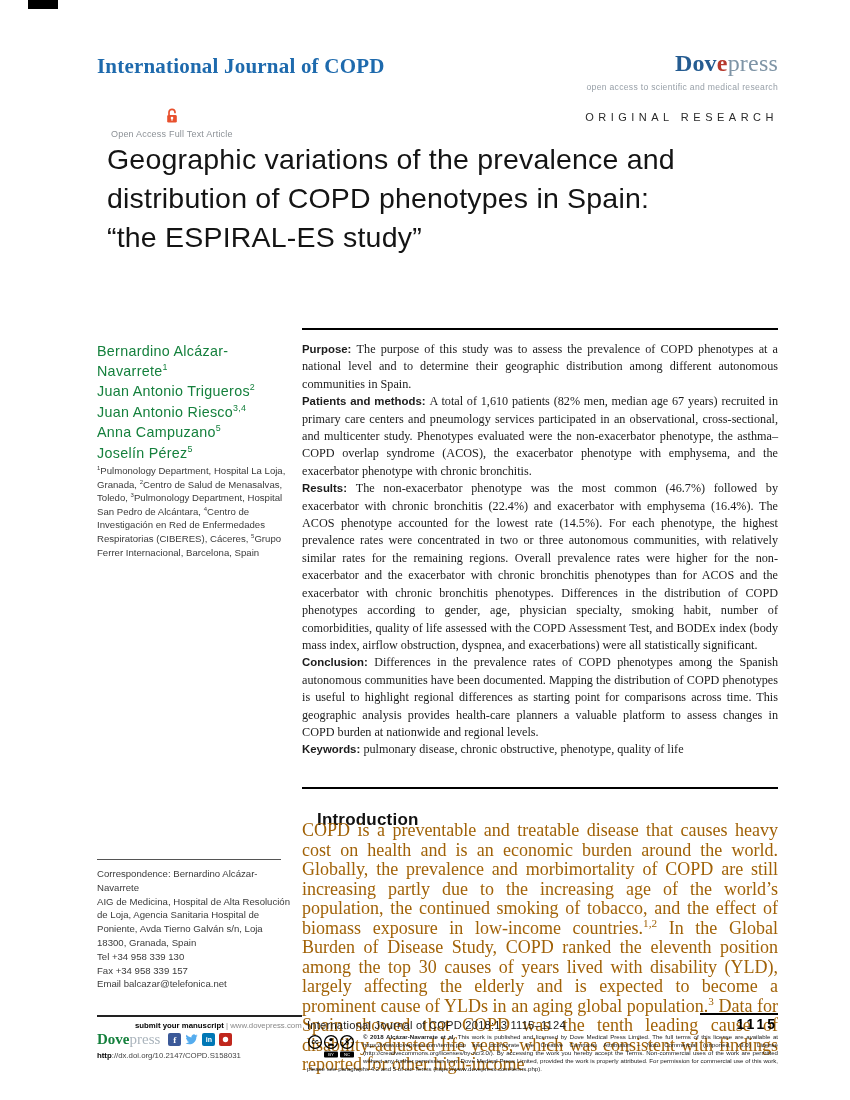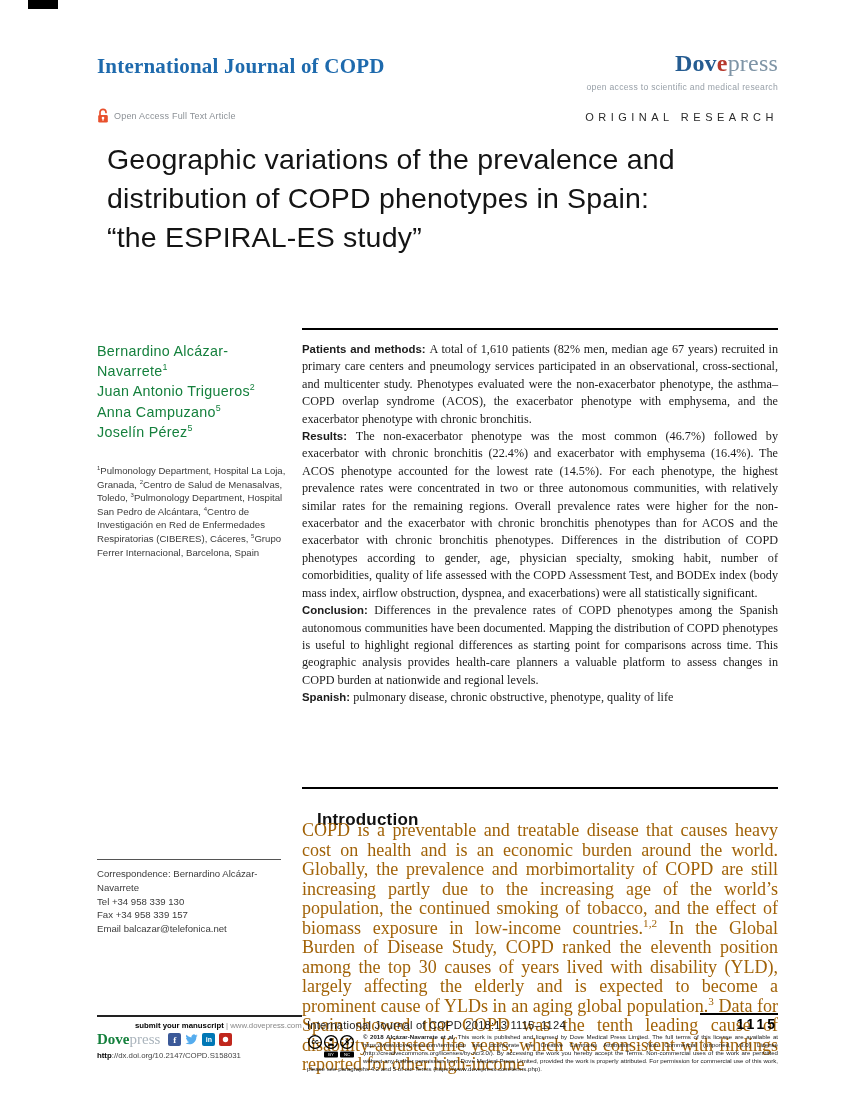--- a/index.html
+++ b/index.html
@@ -7,21 +7,21 @@
         font-family:"Liberation Sans",sans-serif;color:#1b1b1b;overflow:hidden;}
   .regmark{position:absolute;left:28px;top:0;width:30px;height:9px;background:#000;}
 
   
   .journal-title{position:absolute;left:97px;top:54px;font-family:"Liberation Serif",serif;
         font-weight:bold;font-size:21px;color:#1e6aad;letter-spacing:0.2px;}
   .dove-logo{position:absolute;right:72px;top:50px;font-family:"Liberation Serif",serif;
         font-weight:bold;font-size:24px;letter-spacing:0.2px;}
   .dove-d{color:#255c91;margin-top:36px;} .dove-e{color:#b5382c;} .dove-press{color:#7e94a6;font-weight:normal;}
   .tagline{position:absolute;right:72px;top:82px;font-size:8.6px;color:#98a0a8;letter-spacing:0.3px;}
-  .oa-row{position:absolute;left:97px;top:108px;display:flex;align-items:center;gap:5px;}
+  .oa-row{position:absolute;left:111px;top:108px;display:flex;align-items:center;gap:5px;flex-direction:column;}
   .oa-label{font-size:9px;color:#8c9196;letter-spacing:0.2px;}
   .article-type{position:absolute;right:72px;top:111px;font-size:11px;color:#2a2a2a;
         letter-spacing:4.5px;font-weight:500;}
 
   
   .title{position:absolute;left:95px;top:128px;width:670px;margin:12px;font-weight:400;
         font-size:28.5px;line-height:39px;color:#141414;white-space:pre-line;letter-spacing:0.2px;}
 
   
   .authors{position:absolute;left:97px;top:342px;width:195px;font-size:14.3px;line-height:19.5px;
@@ -89,38 +89,41 @@
   </div>
   <div class="article-type">ORIGINAL RESEARCH</div>
 
   <h1 class="title">Geographic variations of the prevalence and
 distribution of COPD phenotypes in Spain:
 “the ESPIRAL-ES study”</h1>
 
   <div class="authors">
       <div class="author">Bernardino Alcázar-Navarrete<sup>1</sup></div>
       <div class="author">Juan Antonio Trigueros<sup>2</sup></div>
+      <div class="author">Juan Antonio Riesco<sup>3,4</sup></div>
       <div class="author">Anna Campuzano<sup>5</sup></div>
       <div class="author">Joselín Pérez<sup>5</sup></div>
     </div>
   <div class="affiliations"><sup>1</sup>Pulmonology Department, Hospital La Loja, Granada, <sup>2</sup>Centro de Salud de Menasalvas, Toledo, <sup>3</sup>Pulmonology Department, Hospital San Pedro de Alcántara, <sup>4</sup>Centro de Investigación en Red de Enfermedades Respiratorias (CIBERES), Cáceres, <sup>5</sup>Grupo Ferrer Internacional, Barcelona, Spain</div>
   <div class="corr-rule"></div>
   <div class="correspondence">
       <div>Correspondence: Bernardino Alcázar-Navarrete</div>
+      <div>AIG de Medicina, Hospital de Alta Resolución de Loja, Agencia Sanitaria Hospital de Poniente, Avda Tierno Galván s/n, Loja 18300, Granada, Spain</div>
       <div>Tel +34 958 339 130</div>
       <div>Fax +34 958 339 157</div>
       <div>Email balcazar@telefonica.net</div>
     </div>
 
   <div class="rule abs-top"></div>
   <div class="abstract">
+      <div class="abs-sec"><span class="abs-label">Purpose: </span>The purpose of this study was to assess the prevalence of COPD phenotypes at a national level and to determine their geographic distribution among different autonomous communities in Spain.</div>
       <div class="abs-sec"><span class="abs-label">Patients and methods: </span>A total of 1,610 patients (82% men, median age 67 years) recruited in primary care centers and pneumology services participated in an observational, cross-sectional, and multicenter study. Phenotypes evaluated were the non-exacerbator phenotype, the asthma–COPD overlap syndrome (ACOS), the exacerbator phenotype with emphysema, and the exacerbator phenotype with chronic bronchitis.</div>
       <div class="abs-sec"><span class="abs-label">Results: </span>The non-exacerbator phenotype was the most common (46.7%) followed by exacerbator with chronic bronchitis (22.4%) and exacerbator with emphysema (16.4%). The ACOS phenotype accounted for the lowest rate (14.5%). For each phenotype, the highest prevalence rates were concentrated in two or three autonomous communities, with relatively similar rates for the remaining regions. Overall prevalence rates were higher for the non-exacerbator and the exacerbator with chronic bronchitis phenotypes than for ACOS and the exacerbator with chronic bronchitis phenotypes. Differences in the distribution of COPD phenotypes according to gender, age, physician specialty, smoking habit, number of comorbidities, quality of life assessed with the COPD Assessment Test, and BODEx index (body mass index, airflow obstruction, dyspnea, and exacerbations) were all statistically significant.</div>
       <div class="abs-sec"><span class="abs-label">Conclusion: </span>Differences in the prevalence rates of COPD phenotypes among the Spanish autonomous communities have been documented. Mapping the distribution of COPD phenotypes is useful to highlight regional differences as starting point for comparisons across time. This geographic analysis provides health-care planners a valuable platform to assess changes in COPD burden at nationwide and regional levels.</div>
-      <div class="abs-sec"><span class="abs-label">Spanish: </span>pulmonary disease, chronic obstructive, phenotype, quality of life</div>
+      <div class="abs-sec"><span class="abs-label">Keywords: </span>pulmonary disease, chronic obstructive, phenotype, quality of life</div>
     </div>
   <div class="rule abs-bottom"></div>
   <h2 class="intro-heading">Introduction</h2>
   <div class="intro">COPD is a preventable and treatable disease that causes heavy cost on health and is an economic burden around the world. Globally, the prevalence and morbimortality of COPD are still increasing partly due to the increasing age of the world’s population, the continued smoking of tobacco, and the effect of biomass exposure in low-income countries.<sup>1,2</sup> In the Global Burden of Disease Study, COPD ranked the eleventh position among the top 30 causes of years lived with disability (YLD), largely affecting the elderly and is expected to become a prominent cause of YLDs in an aging global population.<sup>3</sup> Data for Spain showed that COPD was the tenth leading cause of disability-adjusted life years, which was consistent with findings reported for other high-income</div>
 
   <div class="footer-rule-left"></div>
   <div class="footer-rule-right"></div>
 
   <div class="submit-line"><span class="b">submit your manuscript</span><span> | </span><span class="url">www.dovepress.com</span></div>
 

